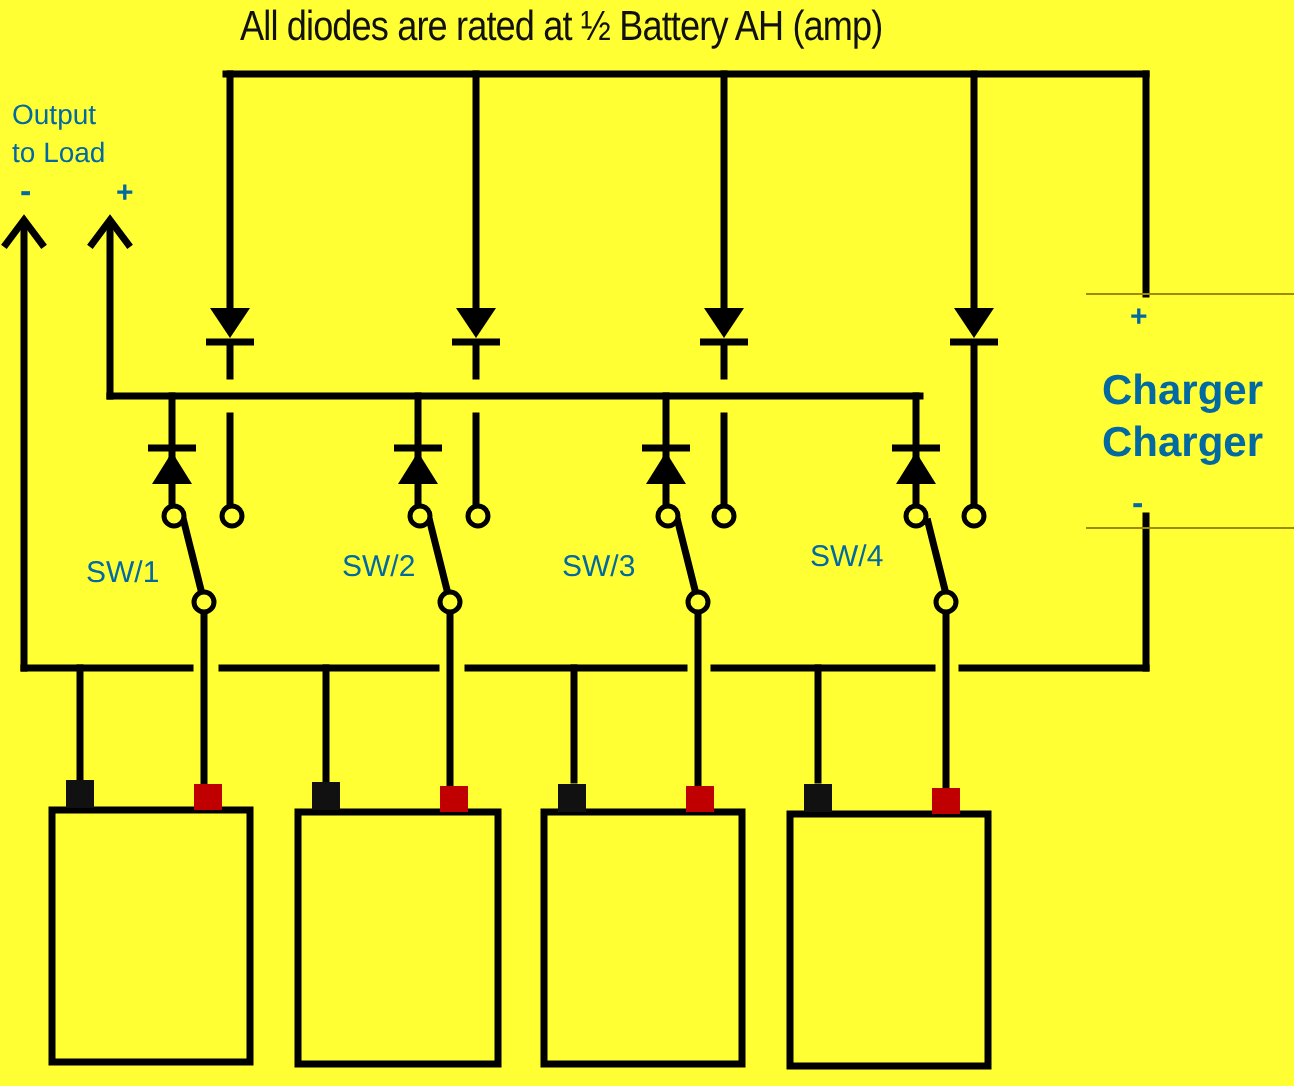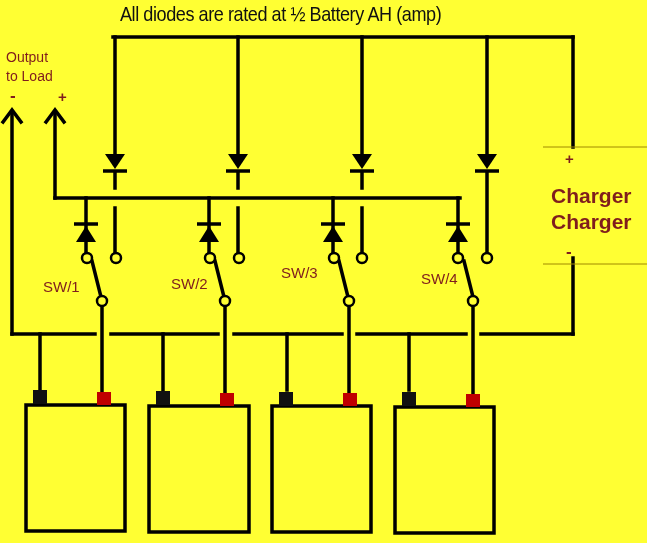--- a/index.html
+++ b/index.html
@@ -1,21 +1,21 @@
 <!DOCTYPE html>
 <html><head>
 <meta charset="utf-8">
 <style>
   html, body { margin: 0; padding: 0; }
   body { width: 647px; height: 543px; background: #ffff33; position: relative; overflow: hidden;
          font-family: "Liberation Sans", sans-serif; }
   #diagram { position: absolute; left: 0; top: 0; }
   .title { position: absolute; left: 120px; top: 2px; font-size: 21px; color: #111; letter-spacing: -0.5px;
            transform: scaleX(0.86); transform-origin: left top; white-space: nowrap; }
-  .lbl { position: absolute; color: #7f1d1d; font-size: 15px; white-space: nowrap; }
+  .lbl { position: absolute; color: #0369a1; font-size: 15px; white-space: nowrap; }
   .out { font-size: 14px; line-height: 19px; }
   .charger { font-size: 21px; font-weight: bold; line-height: 26px; }
   .sign { font-weight: bold; font-size: 18px; }
 </style>
 </head>
 <body>
 
 <svg id="diagram" width="647" height="543" viewBox="0 0 647 543">
   <g stroke="#000" stroke-width="3.5" fill="none" stroke-linecap="square">
 
@@ -154,14 +154,14 @@
 
 <div class="lbl sign" style="left:565px; top:150px; font-size:15px;">+</div>
 <div class="lbl charger" style="left:551px; top:183px;">
   <div>Charger</div>
   <div>Charger</div>
 </div>
 <div class="lbl sign" style="left:566px; top:242px; font-size:17px;">-</div>
 
 <div class="lbl" style="left:43px; top:278px;">SW/1</div>
 <div class="lbl" style="left:171px; top:275px;">SW/2</div>
-<div class="lbl" style="left:281px; top:264px;">SW/3</div>
-<div class="lbl" style="left:405px; top:270px;margin-left:16px;">SW/4</div>
+<div class="lbl" style="left:281px; top:275px;">SW/3</div>
+<div class="lbl" style="left:405px; top:270px;">SW/4</div>
 
 </body></html>

